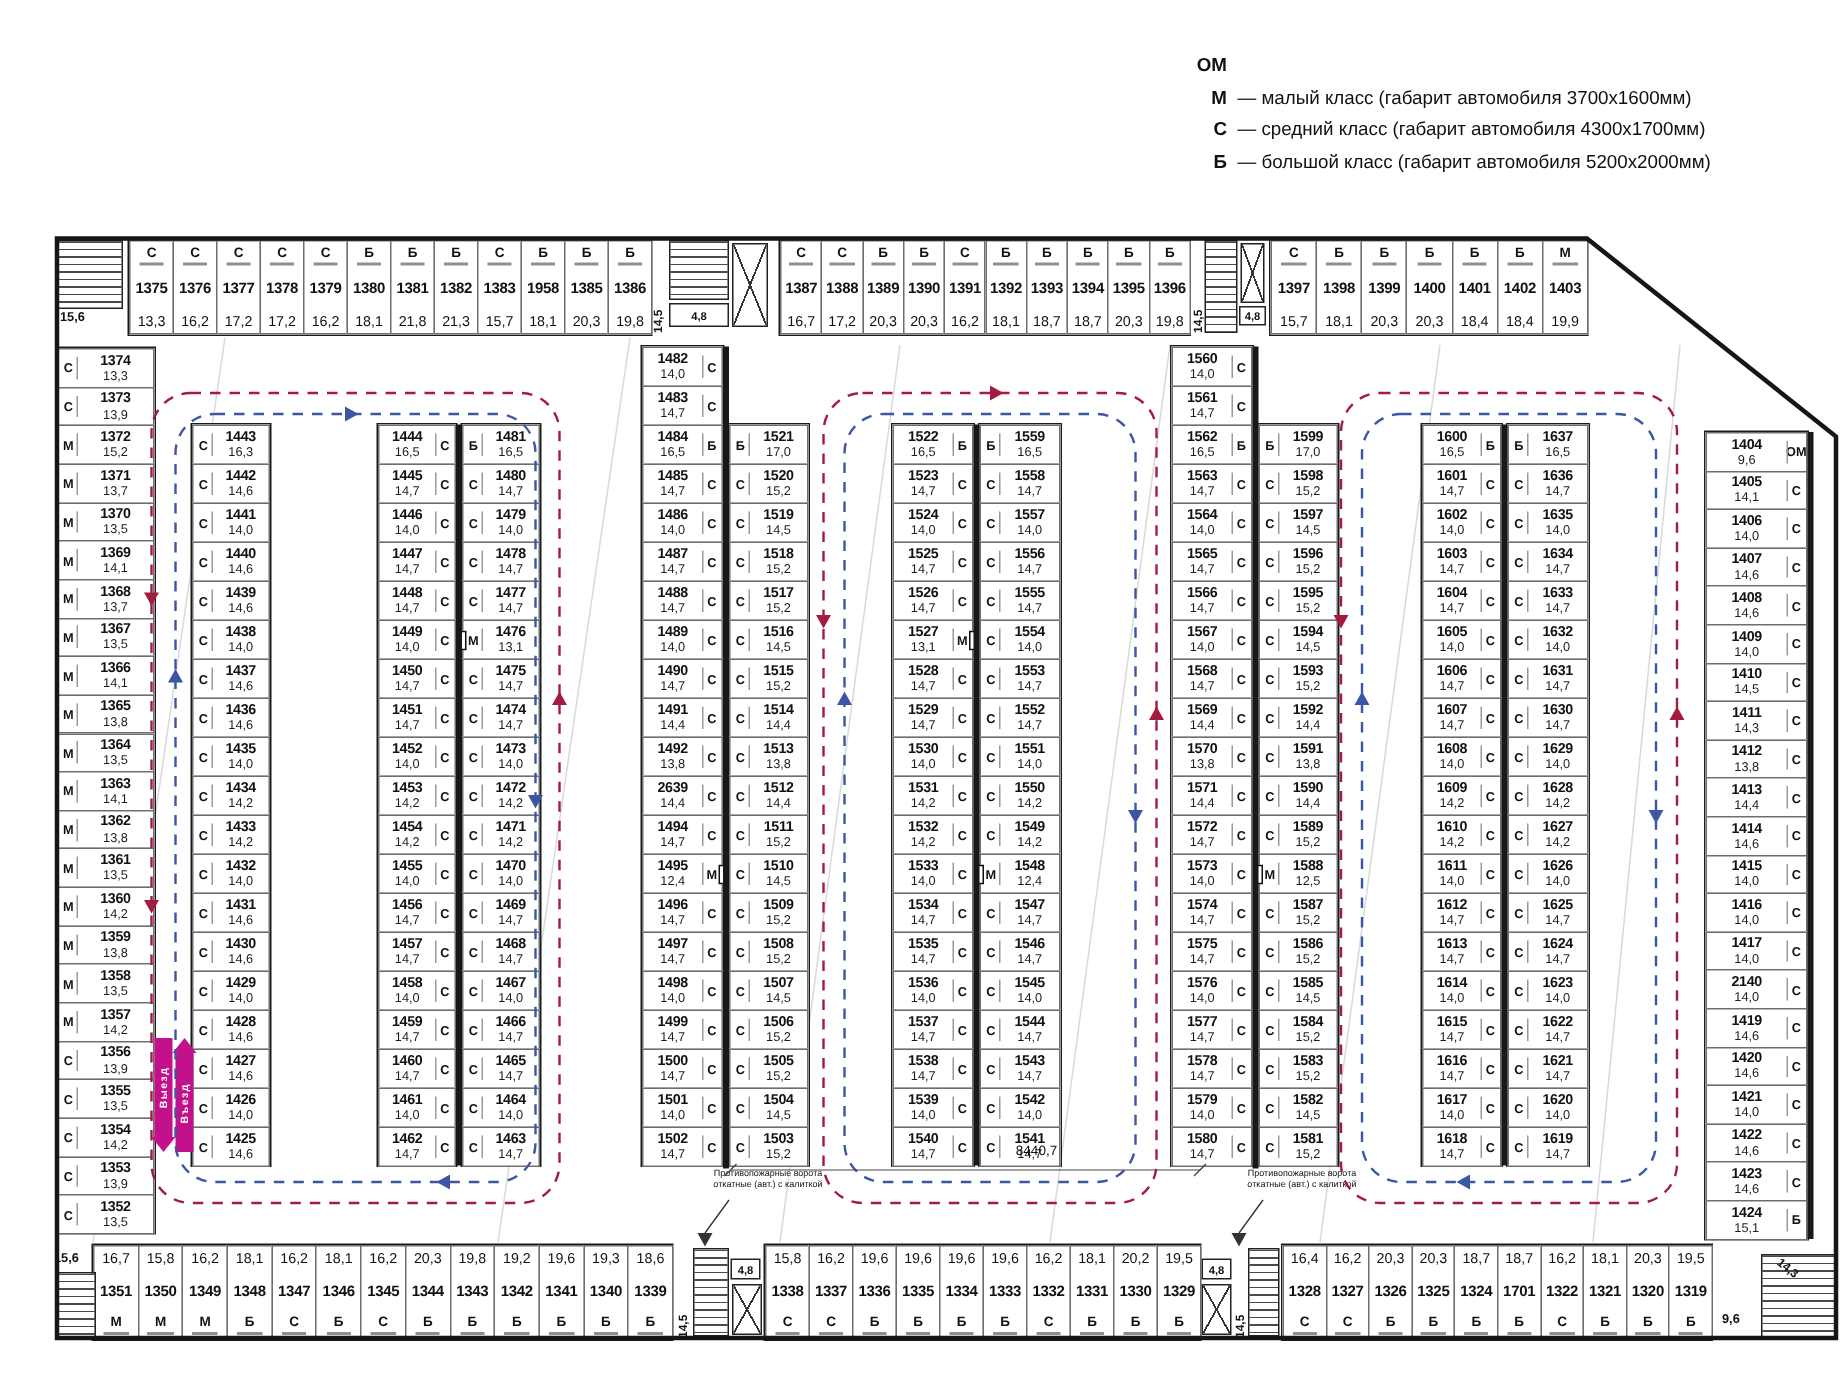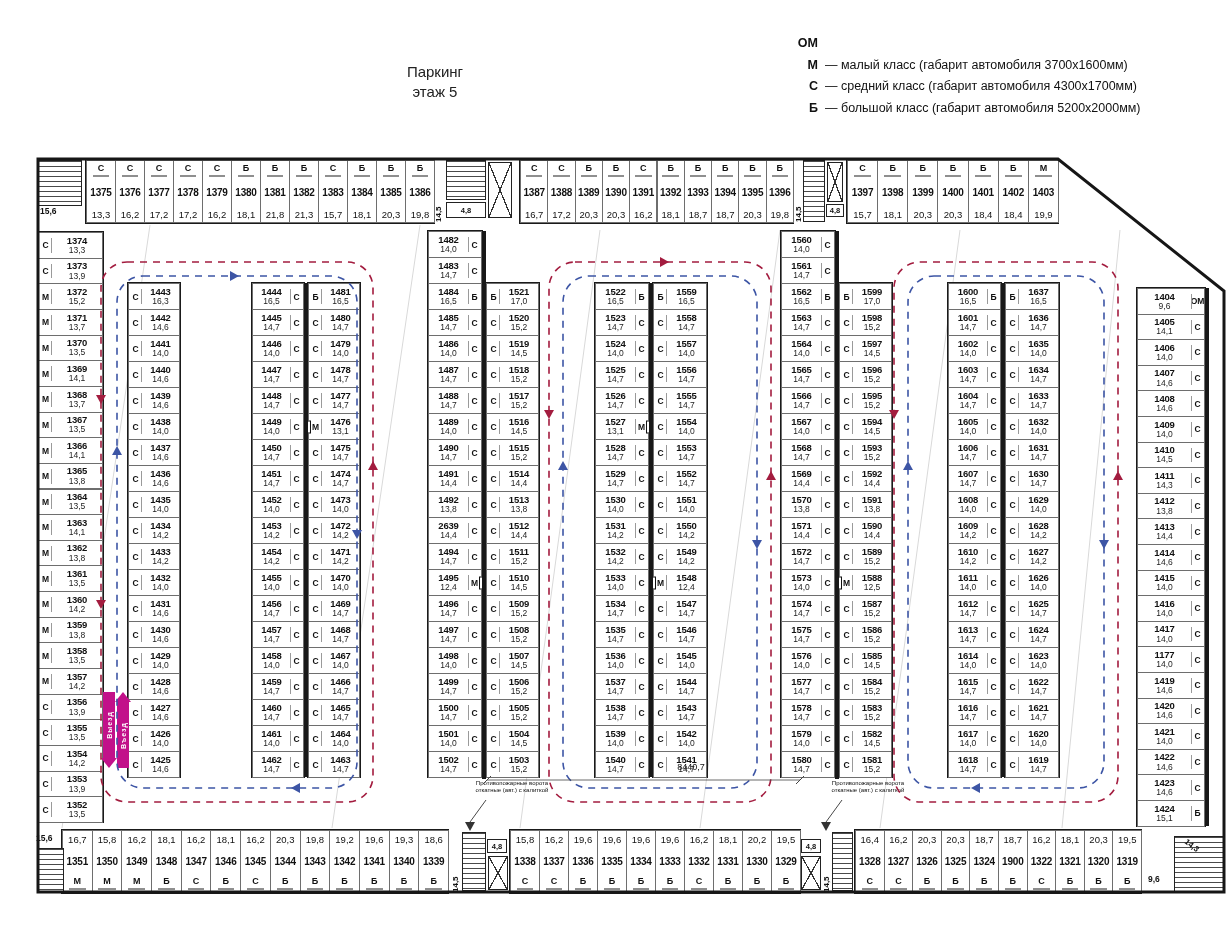--- a/index.html
+++ b/index.html
@@ -61,24 +61,20 @@
   .ramp .shaft{width:12px;flex:1;background:var(--ramp,#c2118a);display:flex;align-items:center;justify-content:center;}
   .ramp .shaft span{writing-mode:vertical-rl;transform:rotate(180deg);color:#fff;font-size:7px;font-weight:bold;letter-spacing:1px;}
   .ramp .head{width:0;height:0;border-left:8px solid transparent;border-right:8px solid transparent;flex:none;}
   .ramp.down .head{border-top:10px solid var(--ramp,#c2118a);}
   .ramp.up .head{border-bottom:10px solid var(--ramp,#c2118a);}
 </style>
 </head>
 <body>
 
 <div class="canvas">
-  <div class="title">
-    <div>Паркинг</div>
-    <div>этаж 5</div>
-  </div>
   <div class="legend">
     <div class="legend-row">
       <span class="lc">ОМ</span>
     </div>
     <div class="legend-row">
       <span class="lc">М</span>
       <span>— малый класс (габарит автомобиля 3700х1600мм)</span>
     </div>
     <div class="legend-row">
       <span class="lc">С</span>
@@ -139,21 +135,21 @@
           <b>1382</b>
           <i>21,3</i>
         </div>
         <div class="hs" style="left: 232px; top: 0px; width: 30px; height: 63px;">
           <span class="cl">С</span>
           <b>1383</b>
           <i>15,7</i>
         </div>
         <div class="hs" style="left: 261px; top: 0px; width: 30px; height: 63px;">
           <span class="cl">Б</span>
-          <b>1384</b>
+          <b>1958</b>
           <i>18,1</i>
         </div>
         <div class="hs" style="left: 290px; top: 0px; width: 30px; height: 63px;">
           <span class="cl">Б</span>
           <b>1385</b>
           <i>20,3</i>
         </div>
         <div class="hs" style="left: 319px; top: 0px; width: 30px; height: 63px;">
           <span class="cl">Б</span>
           <b>1386</b>
@@ -389,21 +385,21 @@
           <b>1325</b>
           <span class="cl">Б</span>
         </div>
         <div class="hs" style="left: 114.4px; top: 0px; width: 29.6px; height: 63px;">
           <i>18,7</i>
           <b>1324</b>
           <span class="cl">Б</span>
         </div>
         <div class="hs" style="left: 143px; top: 0px; width: 29.6px; height: 63px;">
           <i>18,7</i>
-          <b>1900</b>
+          <b>1701</b>
           <span class="cl">Б</span>
         </div>
         <div class="hs" style="left: 171.6px; top: 0px; width: 29.6px; height: 63px;">
           <i>16,2</i>
           <b>1322</b>
           <span class="cl">С</span>
         </div>
         <div class="hs" style="left: 200.2px; top: 0px; width: 29.6px; height: 63px;">
           <i>18,1</i>
           <b>1321</b>
@@ -2698,21 +2694,21 @@
           <span class="tx">
             <b>1417</b>
             <i>14,0</i>
           </span>
         </div>
         <div class="vs lr" style="left: 0px; top: 358.4px; width: 68px; height: 26.6px;">
           <span class="sl">
             <i>С</i>
           </span>
           <span class="tx">
-            <b>1177</b>
+            <b>2140</b>
             <i>14,0</i>
           </span>
         </div>
         <div class="vs lr" style="left: 0px; top: 384px; width: 68px; height: 26.6px;">
           <span class="sl">
             <i>С</i>
           </span>
           <span class="tx">
             <b>1419</b>
             <i>14,6</i>

